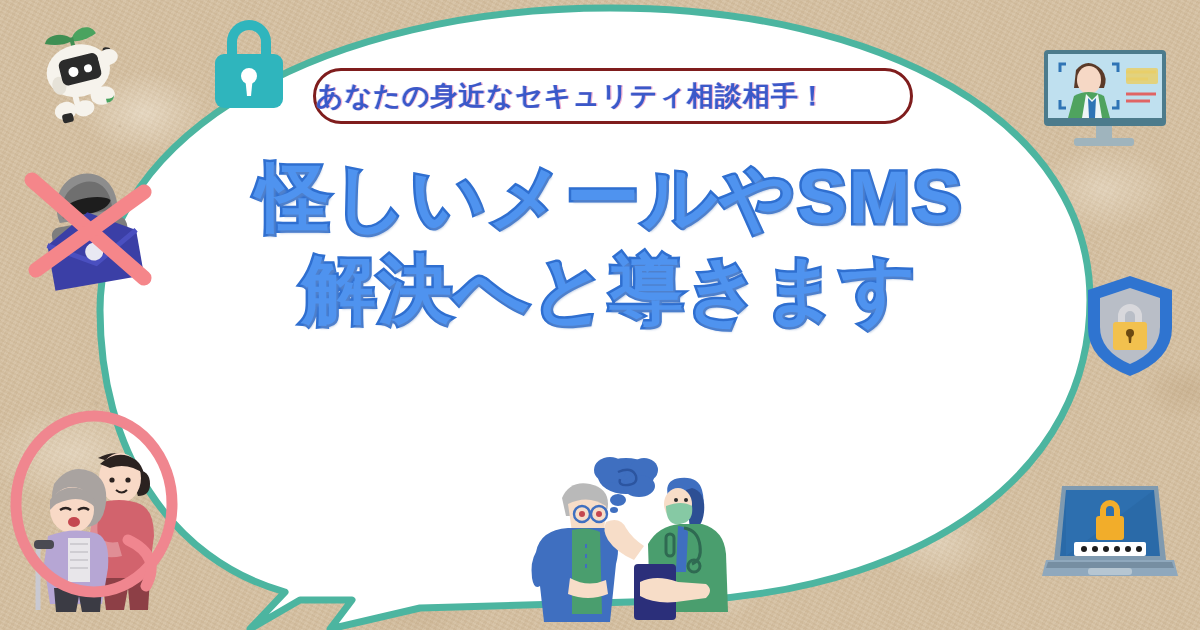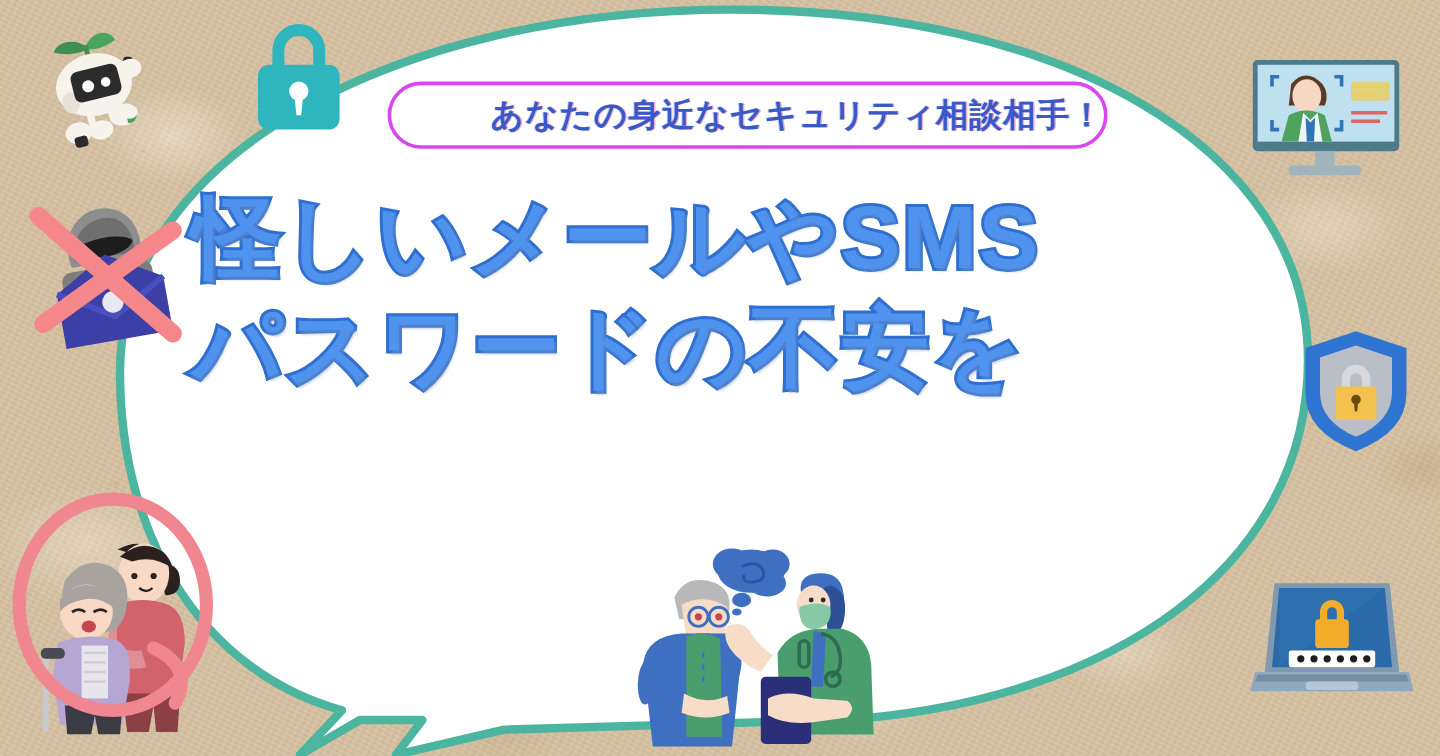--- a/index.html
+++ b/index.html
@@ -40,34 +40,35 @@
       radial-gradient(circle 2px at 72% 92%, rgba(120,95,65,.15), transparent),
       radial-gradient(circle 2px at 52% 6%, rgba(120,95,65,.12), transparent);
   }
 
   
   .bubble-wrap{position:absolute;left:0;top:0;width:1200px;height:630px;}
   .bubble-svg{position:absolute;left:0;top:0;}
 
   
   .badge{
-    position:absolute;left:323px;top:68px;width:600px;height:56px;
-    border:3px solid #d946ef;border-radius:30px;background:#ffffff;
-    display:flex;align-items:center;justify-content:flex-end;
+    position:absolute;left:313px;top:68px;width:600px;height:56px;
+    border:3px solid #7f1d1d;border-radius:30px;background:#ffffff;
+    display:flex;align-items:center;justify-content:flex-start;
     box-sizing:border-box;
   }
   .badge-text{
     font-size:27px;font-weight:bold;color:#3a59c9;letter-spacing:1px;
     white-space:nowrap;
     text-shadow:1.2px 0 0 rgba(226,110,170,.55), -0.8px 0 0 rgba(120,150,235,.5);
   }
 
   
   .headline{
     position:absolute;left:160px;top:152px;width:900px;
+    text-align:center;
   }
   .hl-line{
     font-size:74px;font-weight:bold;line-height:92px;
     letter-spacing:2px;white-space:nowrap;
     color:#4f93ef;
     -webkit-text-stroke:5px #2f6fd0;
     paint-order:stroke fill;
     text-shadow:2px 3px 2px rgba(120,150,200,.45);
   }
   .hl-stack{position:relative;}
@@ -117,21 +118,21 @@
 
   <div class="badge">
     <span class="badge-text">あなたの身近なセキュリティ相談相手！</span>
   </div>
 
   <div class="headline">
     <div class="hl-stack">
       <div class="hl-line">怪しいメールやSMS</div>
     </div>
     <div class="hl-stack">
-      <div class="hl-line">パスワードの不安を</div>
+      <div class="hl-line">解決へと導きます</div>
     </div>
   </div>
 
   <svg class="ill" id="robot" viewBox="0 0 110 110">
     <g transform="rotate(-14 55 55)">
       <path d="M52 22 C44 14 30 14 26 22 C34 26 44 28 52 26 Z" fill="#3f8f53"></path>
       <path d="M54 22 C62 12 76 14 78 24 C68 28 60 28 54 26 Z" fill="#4aa35f"></path>
       <path d="M53 40 L53 22" stroke="#3f8f53" stroke-width="4" fill="none"></path>
       <ellipse cx="52" cy="56" rx="32" ry="26" fill="#f6f3ec"></ellipse>
       <ellipse cx="30" cy="66" rx="7" ry="9" fill="#e6e2d8"></ellipse>

